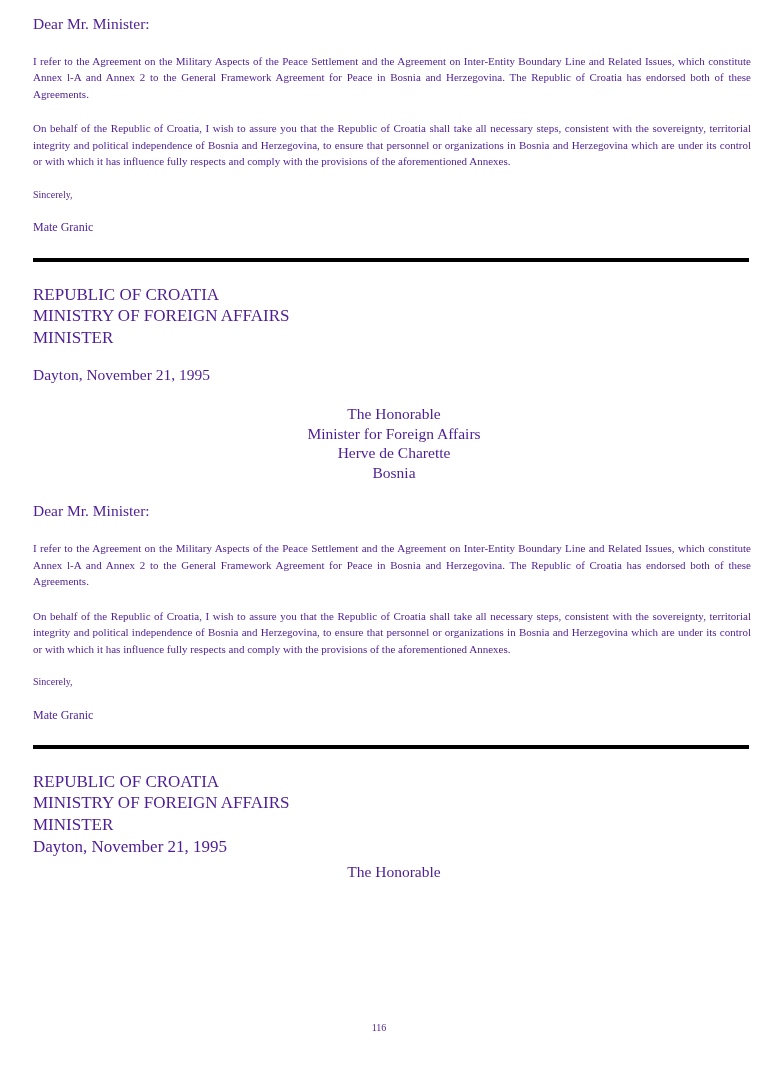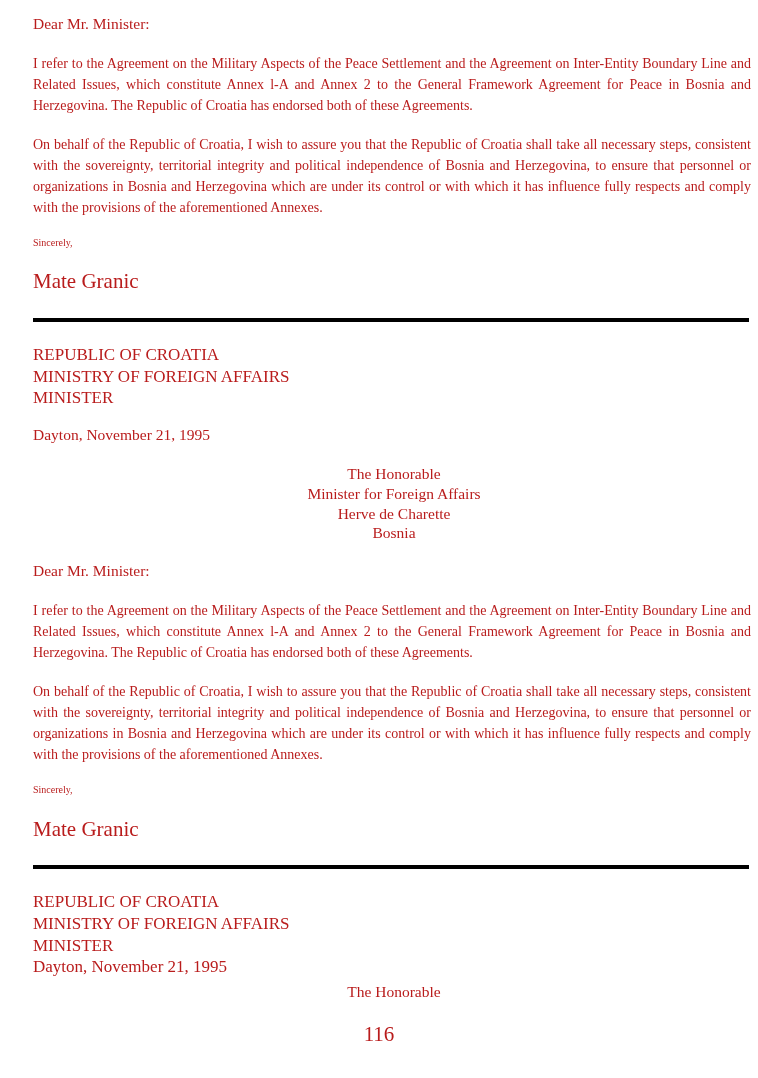--- a/index.html
+++ b/index.html
@@ -6,50 +6,50 @@
     margin: 0;
     padding: 0;
     background: #ffffff;
   }
   .page {
     width: 758px;
     height: 1078px;
     position: relative;
     background: #ffffff;
     font-family: "Liberation Serif", "DejaVu Serif", serif;
-    color: #b91c1c;
+    color: #4c1d95;
     box-sizing: border-box;
     overflow: hidden;
   }
   .content {
     position: absolute;
     left: 33px;
     top: 14px;
     width: 722px;
   }
   .salutation {
     font-size: 15.5px;
     line-height: 1.35;
     margin: 0 0 18px 0;
   }
   .para {
-    font-size: 14px;
+    font-size: 11px;
     line-height: 1.5;
     text-align: justify;
     margin: 0 0 18px 0;
     width: 718px;
     font-family: Liberation Serif, serif;
   }
   .closing {
     font-size: 10px;
     line-height: 1.35;
     margin: 0 0 18px 0;
   }
   .signature {
-    font-size: 21px;
+    font-size: 12px;
     line-height: 1.35;
     margin: 0 0 8px 0;
   }
   .divider {
     border: 0;
     border-top: 4px solid #000;
     margin: 22px 0 22px 0;
     width: 716px;
   }
   .letterhead {
@@ -73,21 +73,21 @@
   }
   .addressee div {
     white-space: nowrap;
   }
   .page-number {
     position: absolute;
     left: 0;
     right: 0;
     top: 1022px;
     text-align: center;
-    font-size: 21px;
+    font-size: 10px;
     font-family: "Liberation Serif", "DejaVu Serif", serif;
   }
   .spacer-small { height: 4px; }
 </style>
 </head>
 <body>
 
 <div class="page">
   <div class="content">
 

